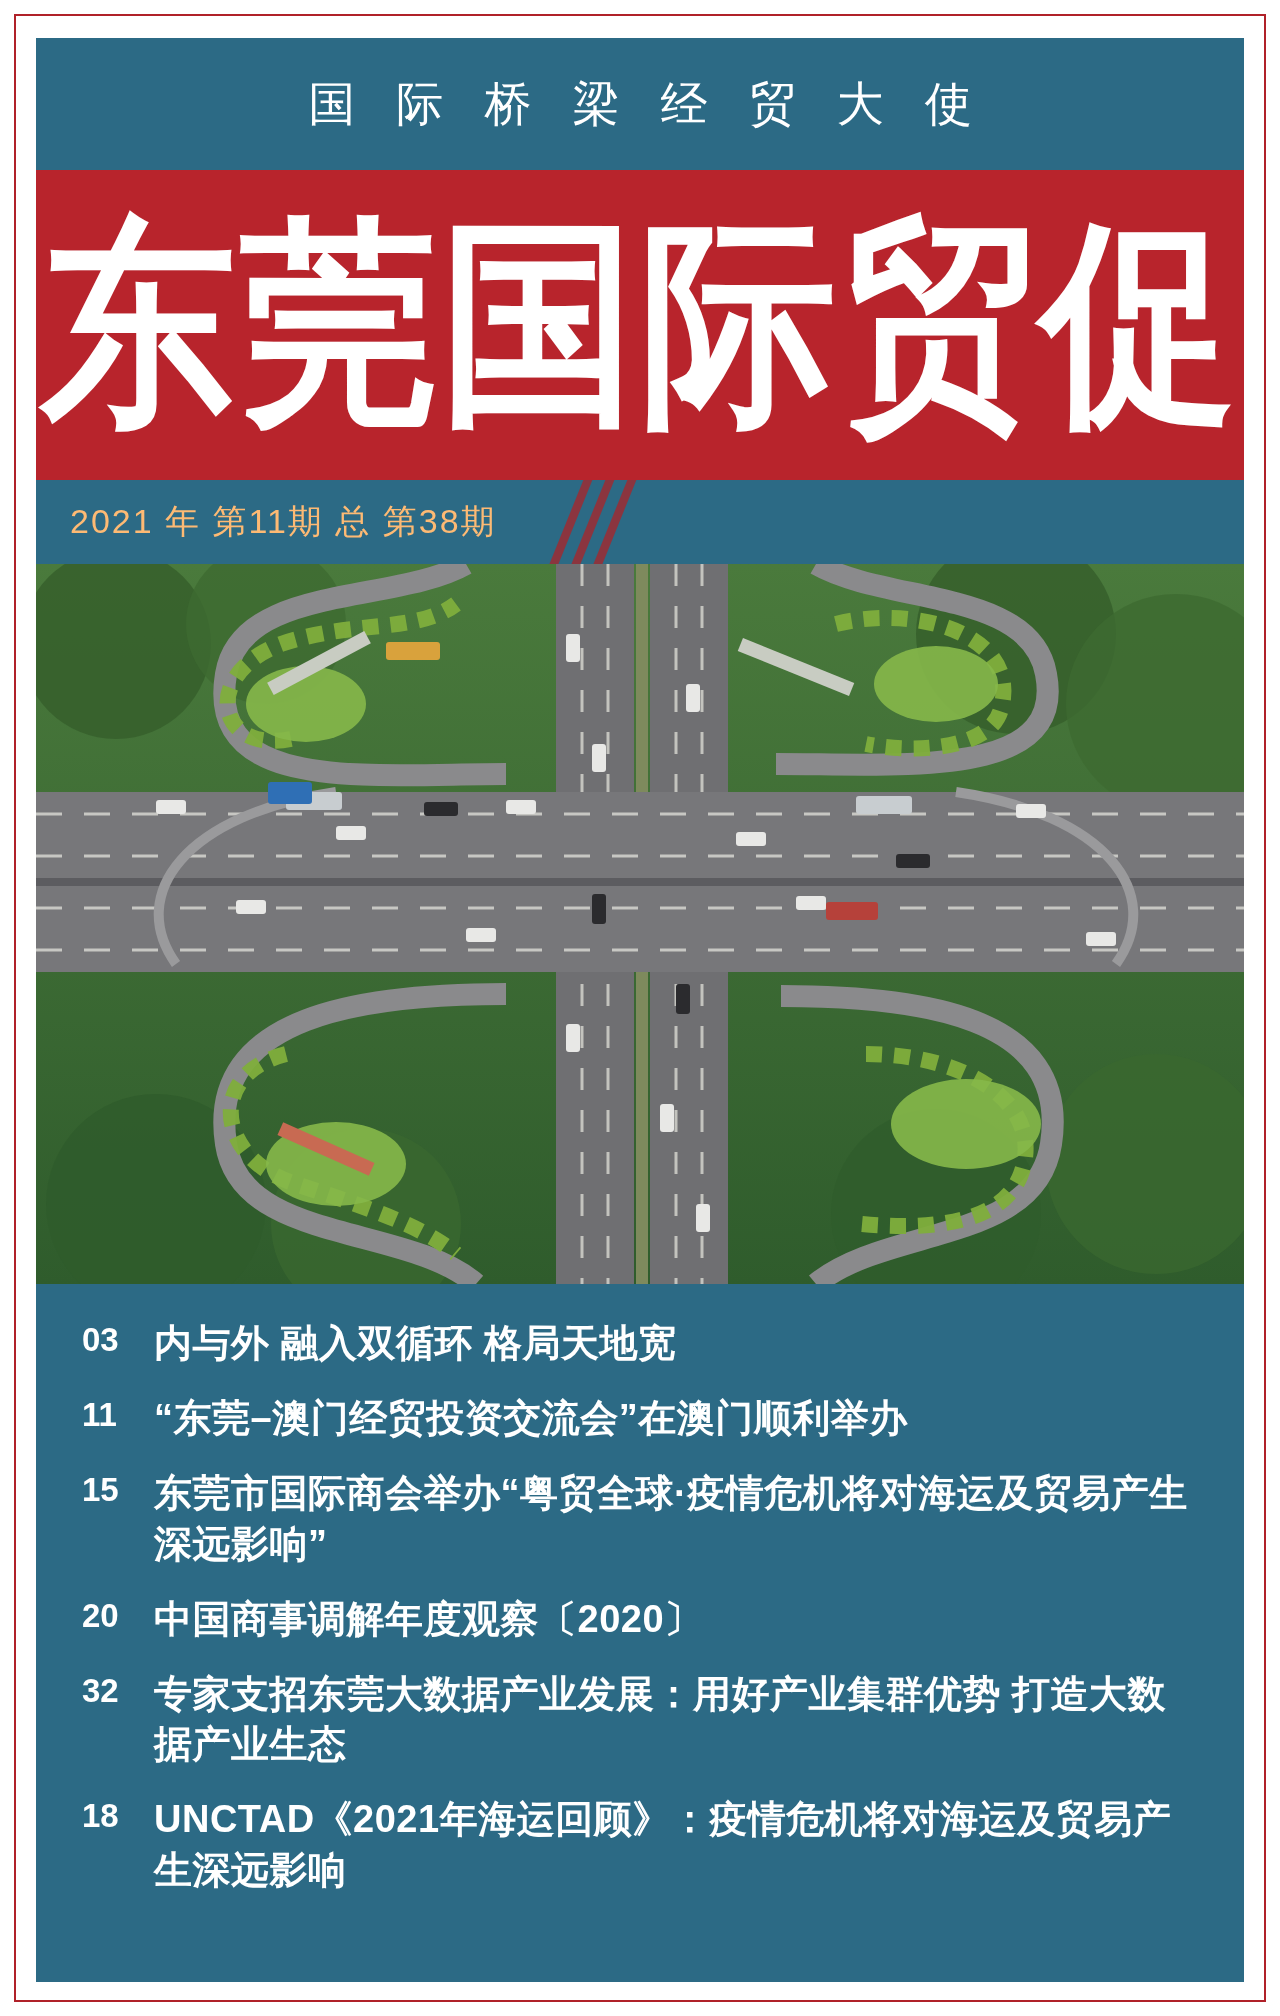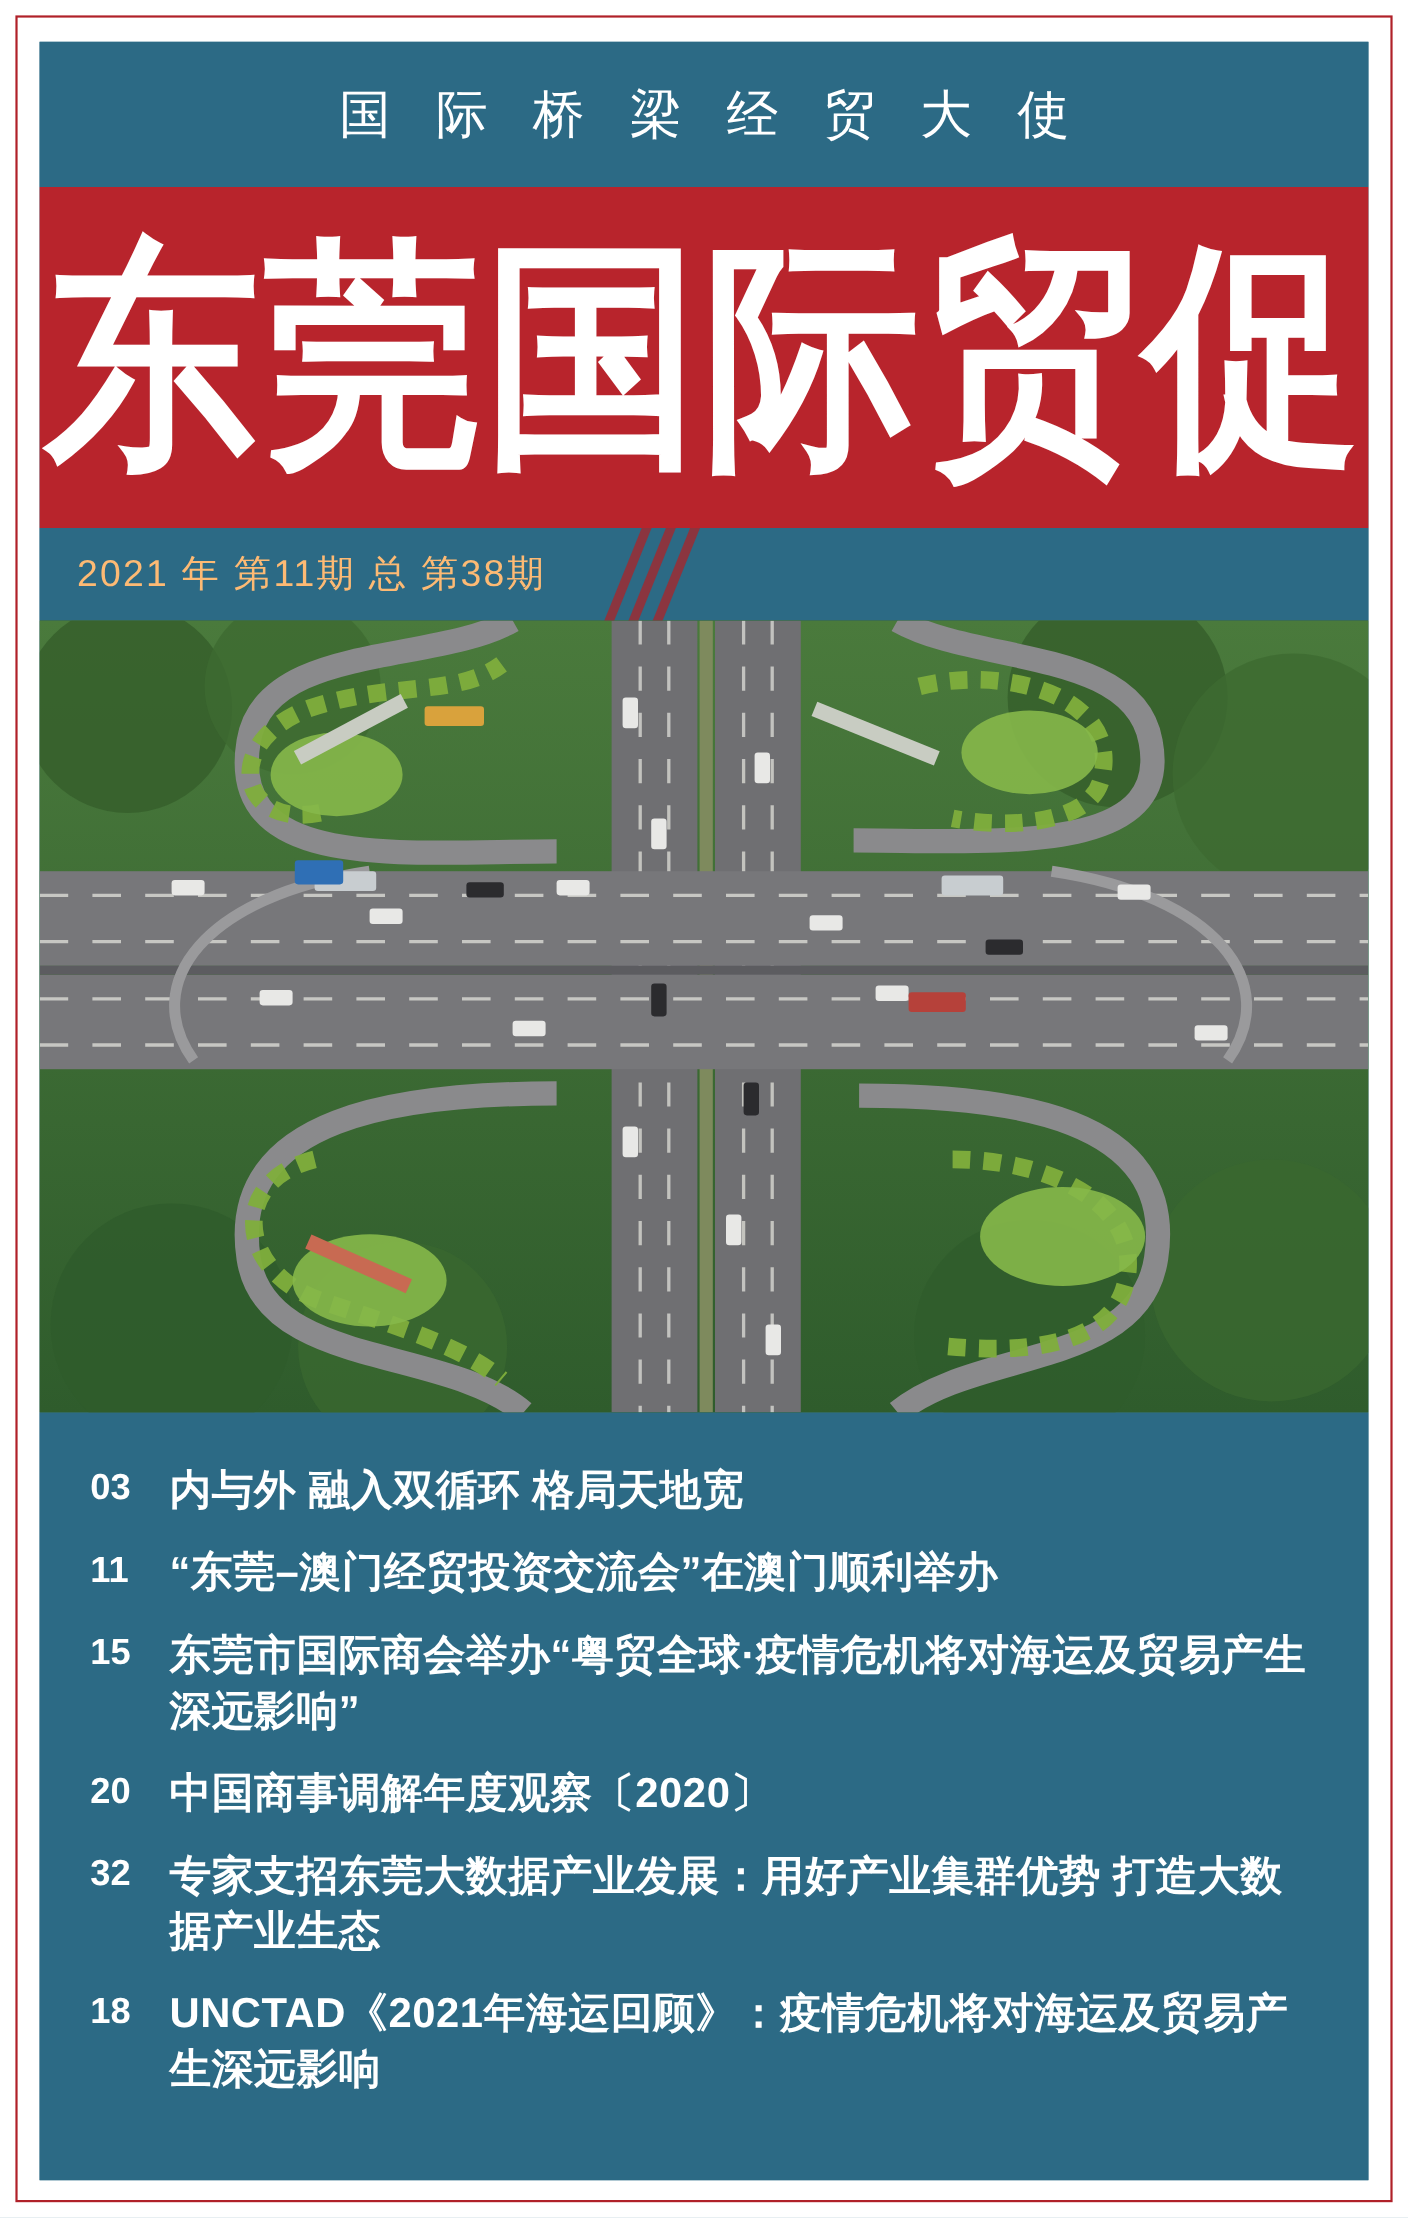--- a/index.html
+++ b/index.html
@@ -120,21 +120,21 @@
     height: 720px;
     overflow: hidden;
     background: #3f6b3a;
   }
   .photo svg { display: block; width: 100%; height: 100%; }
 
   
   .contents {
     flex: 1;
     background: #2c6a85;
-    padding: 46px 46px 10px 46px;
+    padding: 34px 46px 10px 46px;
     box-sizing: border-box;
   }
   .toc-row {
     display: flex;
     align-items: flex-start;
     margin-bottom: 24px;
   }
   .toc-page {
     color: #ffffff;
     font-size: 33px;

